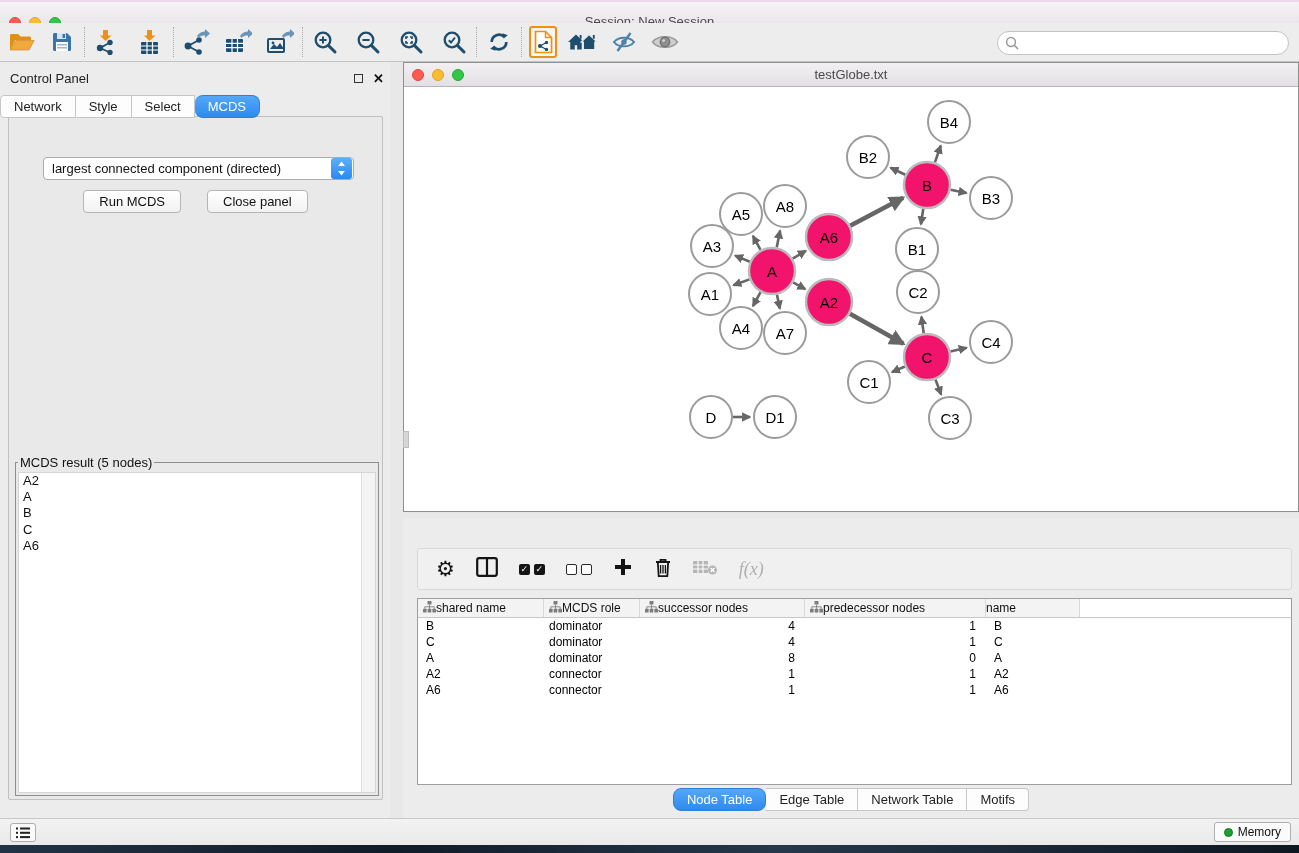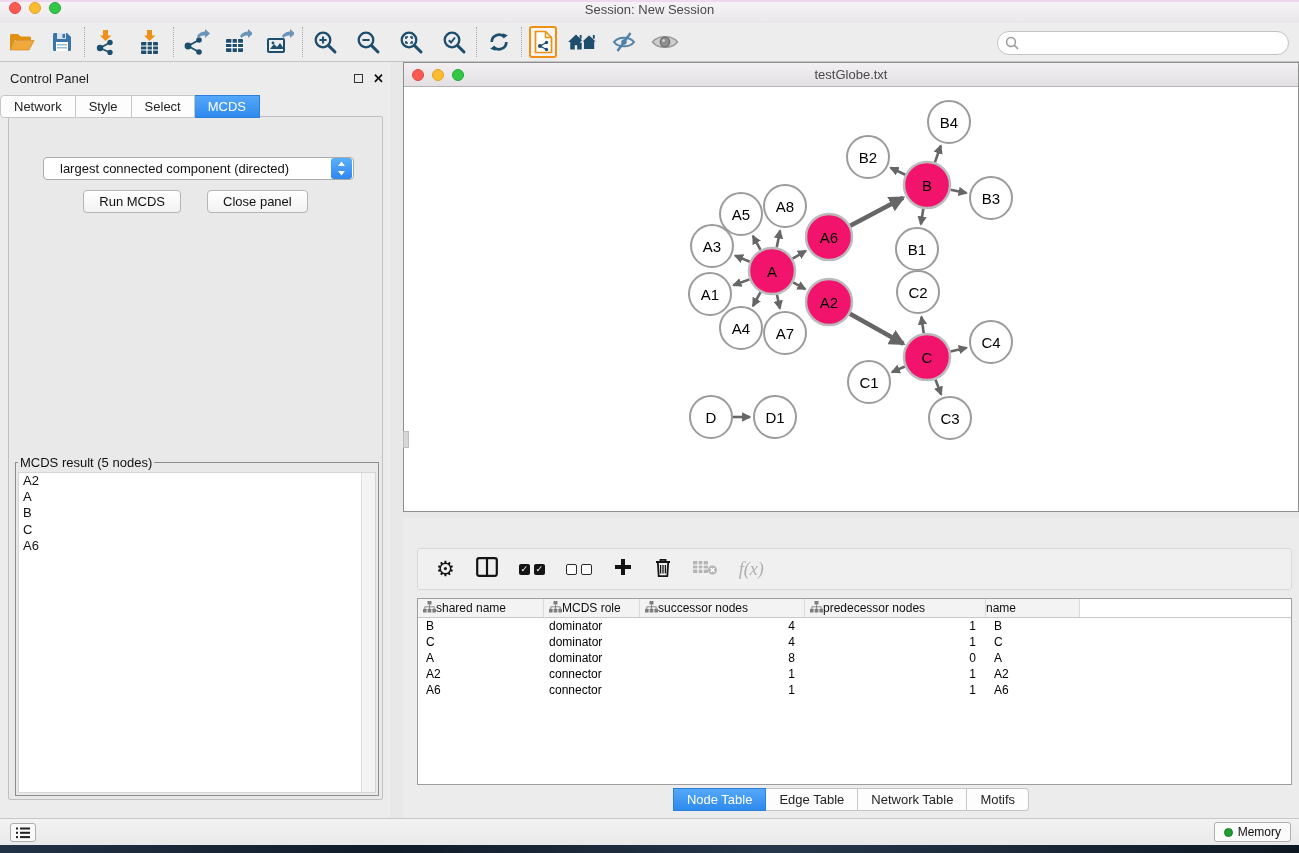--- a/index.html
+++ b/index.html
@@ -5,21 +5,21 @@
   * { margin:0; padding:0; box-sizing:border-box; }
   html,body { width:1299px; height:853px; overflow:hidden; }
   body { font-family:"Liberation Sans", sans-serif; background:#E8E8E8; position:relative; }
 
   .screen { position:absolute; inset:0; }
 
   
   .topline { position:absolute; left:0; top:0; right:0; height:2px; background:#EFD7EC; }
   .mac-titlebar { position:absolute; left:0; top:2px; right:0; height:28px;
     background:linear-gradient(#F5F3F5,#E7E4E7); border-bottom:1px solid #CFCCCF;
-    display:flex; align-items:flex-start; }
+    display:flex; align-items:flex-end; }
   .lights { display:flex; gap:8px; margin-left:9px; }
   .light { width:12px; height:12px; border-radius:50%; }
   .light.red    { background:#FC5B52; border:1px solid #E2463E; }
   .light.yellow { background:#FDBB2F; border:1px solid #E0A321; }
   .light.green  { background:#33C748; border:1px solid #23A834; }
   .win-title { position:absolute; left:0; right:0; text-align:center; font-size:13px; color:#4A4A4A; }
 
   
   .toolbar { position:absolute; left:0; top:23px; right:0; height:39px; background:#EEEDED;
     border-bottom:1px solid #C4C4C4; display:flex; align-items:center; }
@@ -33,27 +33,27 @@
   
   .control-panel { position:absolute; left:0; top:62px; width:390px; height:756px; background:#ECECEC; }
   .panel-head { position:absolute; left:0; top:6px; right:6px; height:20px; display:flex; align-items:center; }
   .panel-head .ptitle { font-size:13px; color:#222; margin-left:10px; flex:1; }
   .float-box { width:9px; height:9px; border:1.5px solid #333; display:inline-block; margin-right:10px; }
   .close-x { font-size:13px; font-weight:bold; color:#111; line-height:9px; }
   .cp-tabs { position:absolute; top:33px; left:0; width:100%; display:flex; justify-content:flex-start; z-index:2; }
   .tab { font-size:13px; color:#222; background:#FDFDFD; border:1px solid #C6C6C6; padding:3px 13px; border-left:none; }
   .tab:first-child { border-left:1px solid #C6C6C6; border-radius:4px 0 0 4px; }
   .tab:last-child { border-radius:0 4px 4px 0; }
-  .tab.active { background:linear-gradient(#55A8F8,#2E8AEE); color:#fff; border-color:#2E7FD8; border-radius:0; }
+  .tab.active { background:linear-gradient(#55A8F8,#2E8AEE); color:#fff; border-color:#2E7FD8; border-radius:8px; }
   .cp-body { position:absolute; left:8px; right:7px; top:54px; bottom:18px; background:#E9E9E9;
     border:1px solid #C0C0C0; border-radius:2px; }
   .opt-label { text-align:center; font-size:13px; color:#111; margin-top:17px; }
   .dropdown { position:absolute; left:34px; right:28px; top:40px; height:23px; background:#fff;
     border:1px solid #ABABAB; border-radius:4px; display:flex; align-items:center; }
-  .dropdown .dval { flex:1; font-size:13px; padding-left:16px; color:#111; white-space:nowrap; overflow:hidden; }
+  .dropdown .dval { flex:1; font-size:13px; padding-left:8px; color:#111; white-space:nowrap; overflow:hidden; }
   .dropdown .spin { width:21px; height:21px; border-radius:3px; background:linear-gradient(#5BB0F9,#2E86F0); margin-right:1px; }
   .btn-row { position:absolute; top:73px; left:0; width:100%; display:flex; justify-content:center; gap:26px; }
   .pbtn { font-size:13px; color:#111; background:linear-gradient(#FFFFFF,#F2F2F2); border:1px solid #B5B5B5;
     border-radius:4px; padding:3px 15px; }
   fieldset.mcds { position:absolute; left:6px; right:3px; top:338px; bottom:3px; border:1px solid #8E8E8E; background:#E9E9E9; }
   fieldset.mcds legend { font-size:13px; color:#111; margin-left:2px; padding:0 2px; }
   .mcds-list { position:absolute; left:2px; right:2px; top:2px; bottom:2px; background:#fff; border:1px solid #D5D5D5; overflow:hidden; }
   .mcds-scroll { position:absolute; right:0; top:0; bottom:0; width:14px; background:#F4F4F4; border-left:1px solid #DDD; }
   .mcds-item { font-size:13px; color:#111; padding-left:4px; line-height:16.2px; }
 

